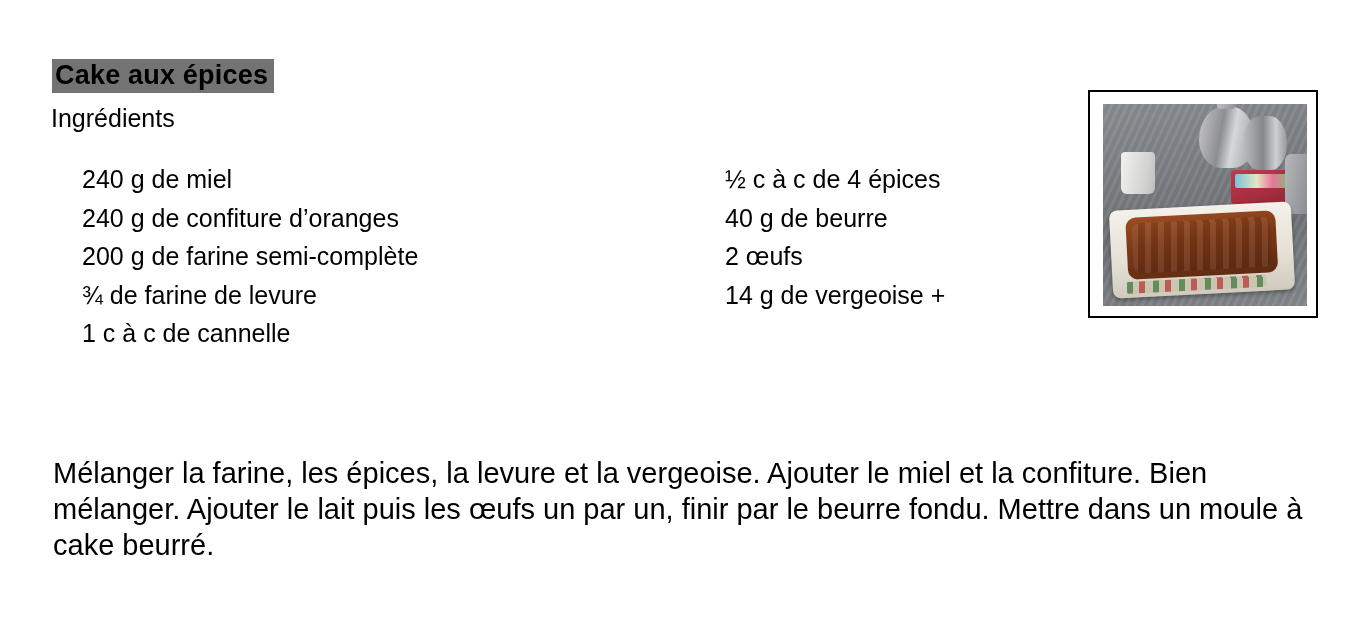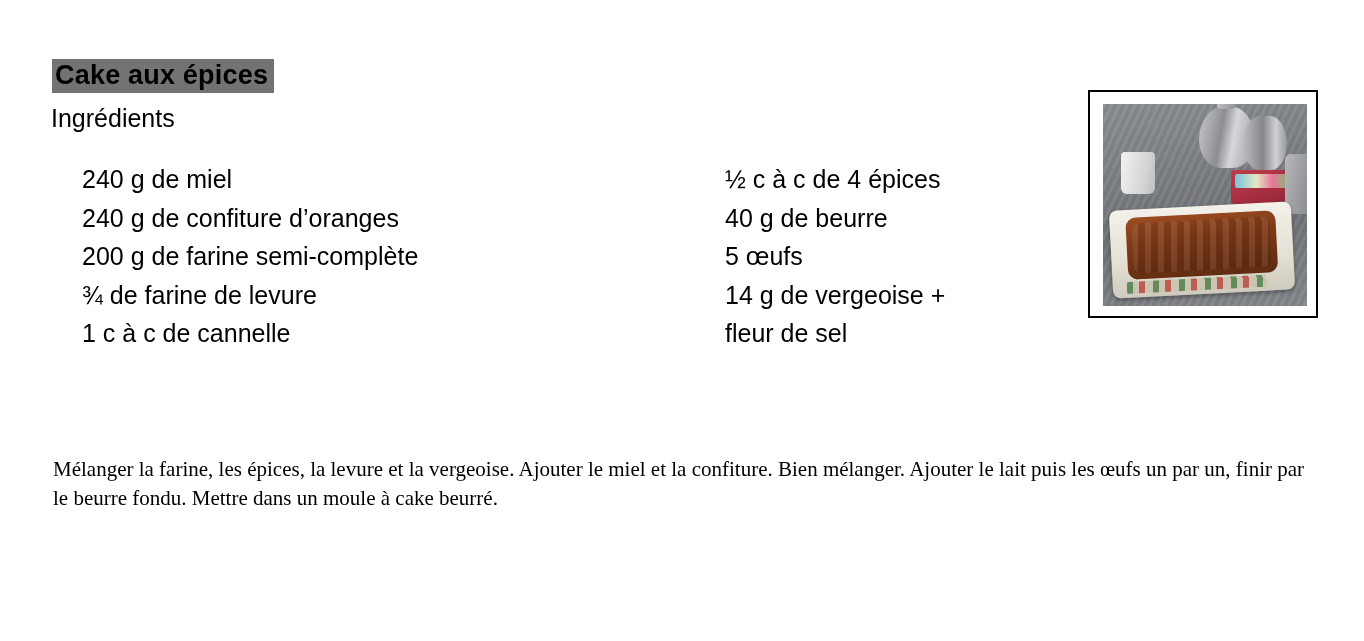--- a/index.html
+++ b/index.html
@@ -173,24 +173,23 @@
     right: -6px; top: 50px;
     width: 28px; height: 60px;
     background: linear-gradient(100deg, #b7b8bb, #84858a);
     border-radius: 6px;
   }
 
   
   .body-text {
     position: absolute;
     left: 53px;
-    font-size: 21px;
-    line-height: 29px;
+    font-size: 29px;
+    line-height: 36px;
     width: 1262px;
-    font-family: Liberation Serif, serif;
   }
   .para-1 { top: 455px; }
   .para-2 { top: 566px; }
 </style>
 </head>
 <body>
 
 <div class="page">
 
   <div class="recipe-title">Cake aux épices</div>
@@ -201,23 +200,22 @@
     <div class="ing-col left">
       <div class="ing-item">240 g de miel</div>
       <div class="ing-item">240 g de confiture d’oranges</div>
       <div class="ing-item">200 g de farine semi-complète</div>
       <div class="ing-item">¾ de farine de levure</div>
       <div class="ing-item">1 c à c de cannelle</div>
     </div>
     <div class="ing-col right">
       <div class="ing-item">½ c à c de 4 épices</div>
       <div class="ing-item">40 g de beurre</div>
-      <div class="ing-item">5 œufs</div>
+      <div class="ing-item">2 œufs</div>
       <div class="ing-item">14 g de vergeoise +</div>
-      <div class="ing-item">fleur de sel</div>
     </div>
   </div>
 
   <div class="photo-frame">
     <div class="photo-inner">
       <div class="ph-table"></div>
       <div class="ph-teapot"></div>
       <div class="ph-teapot2"></div>
       <div class="ph-cup"></div>
       <div class="ph-box"></div>

